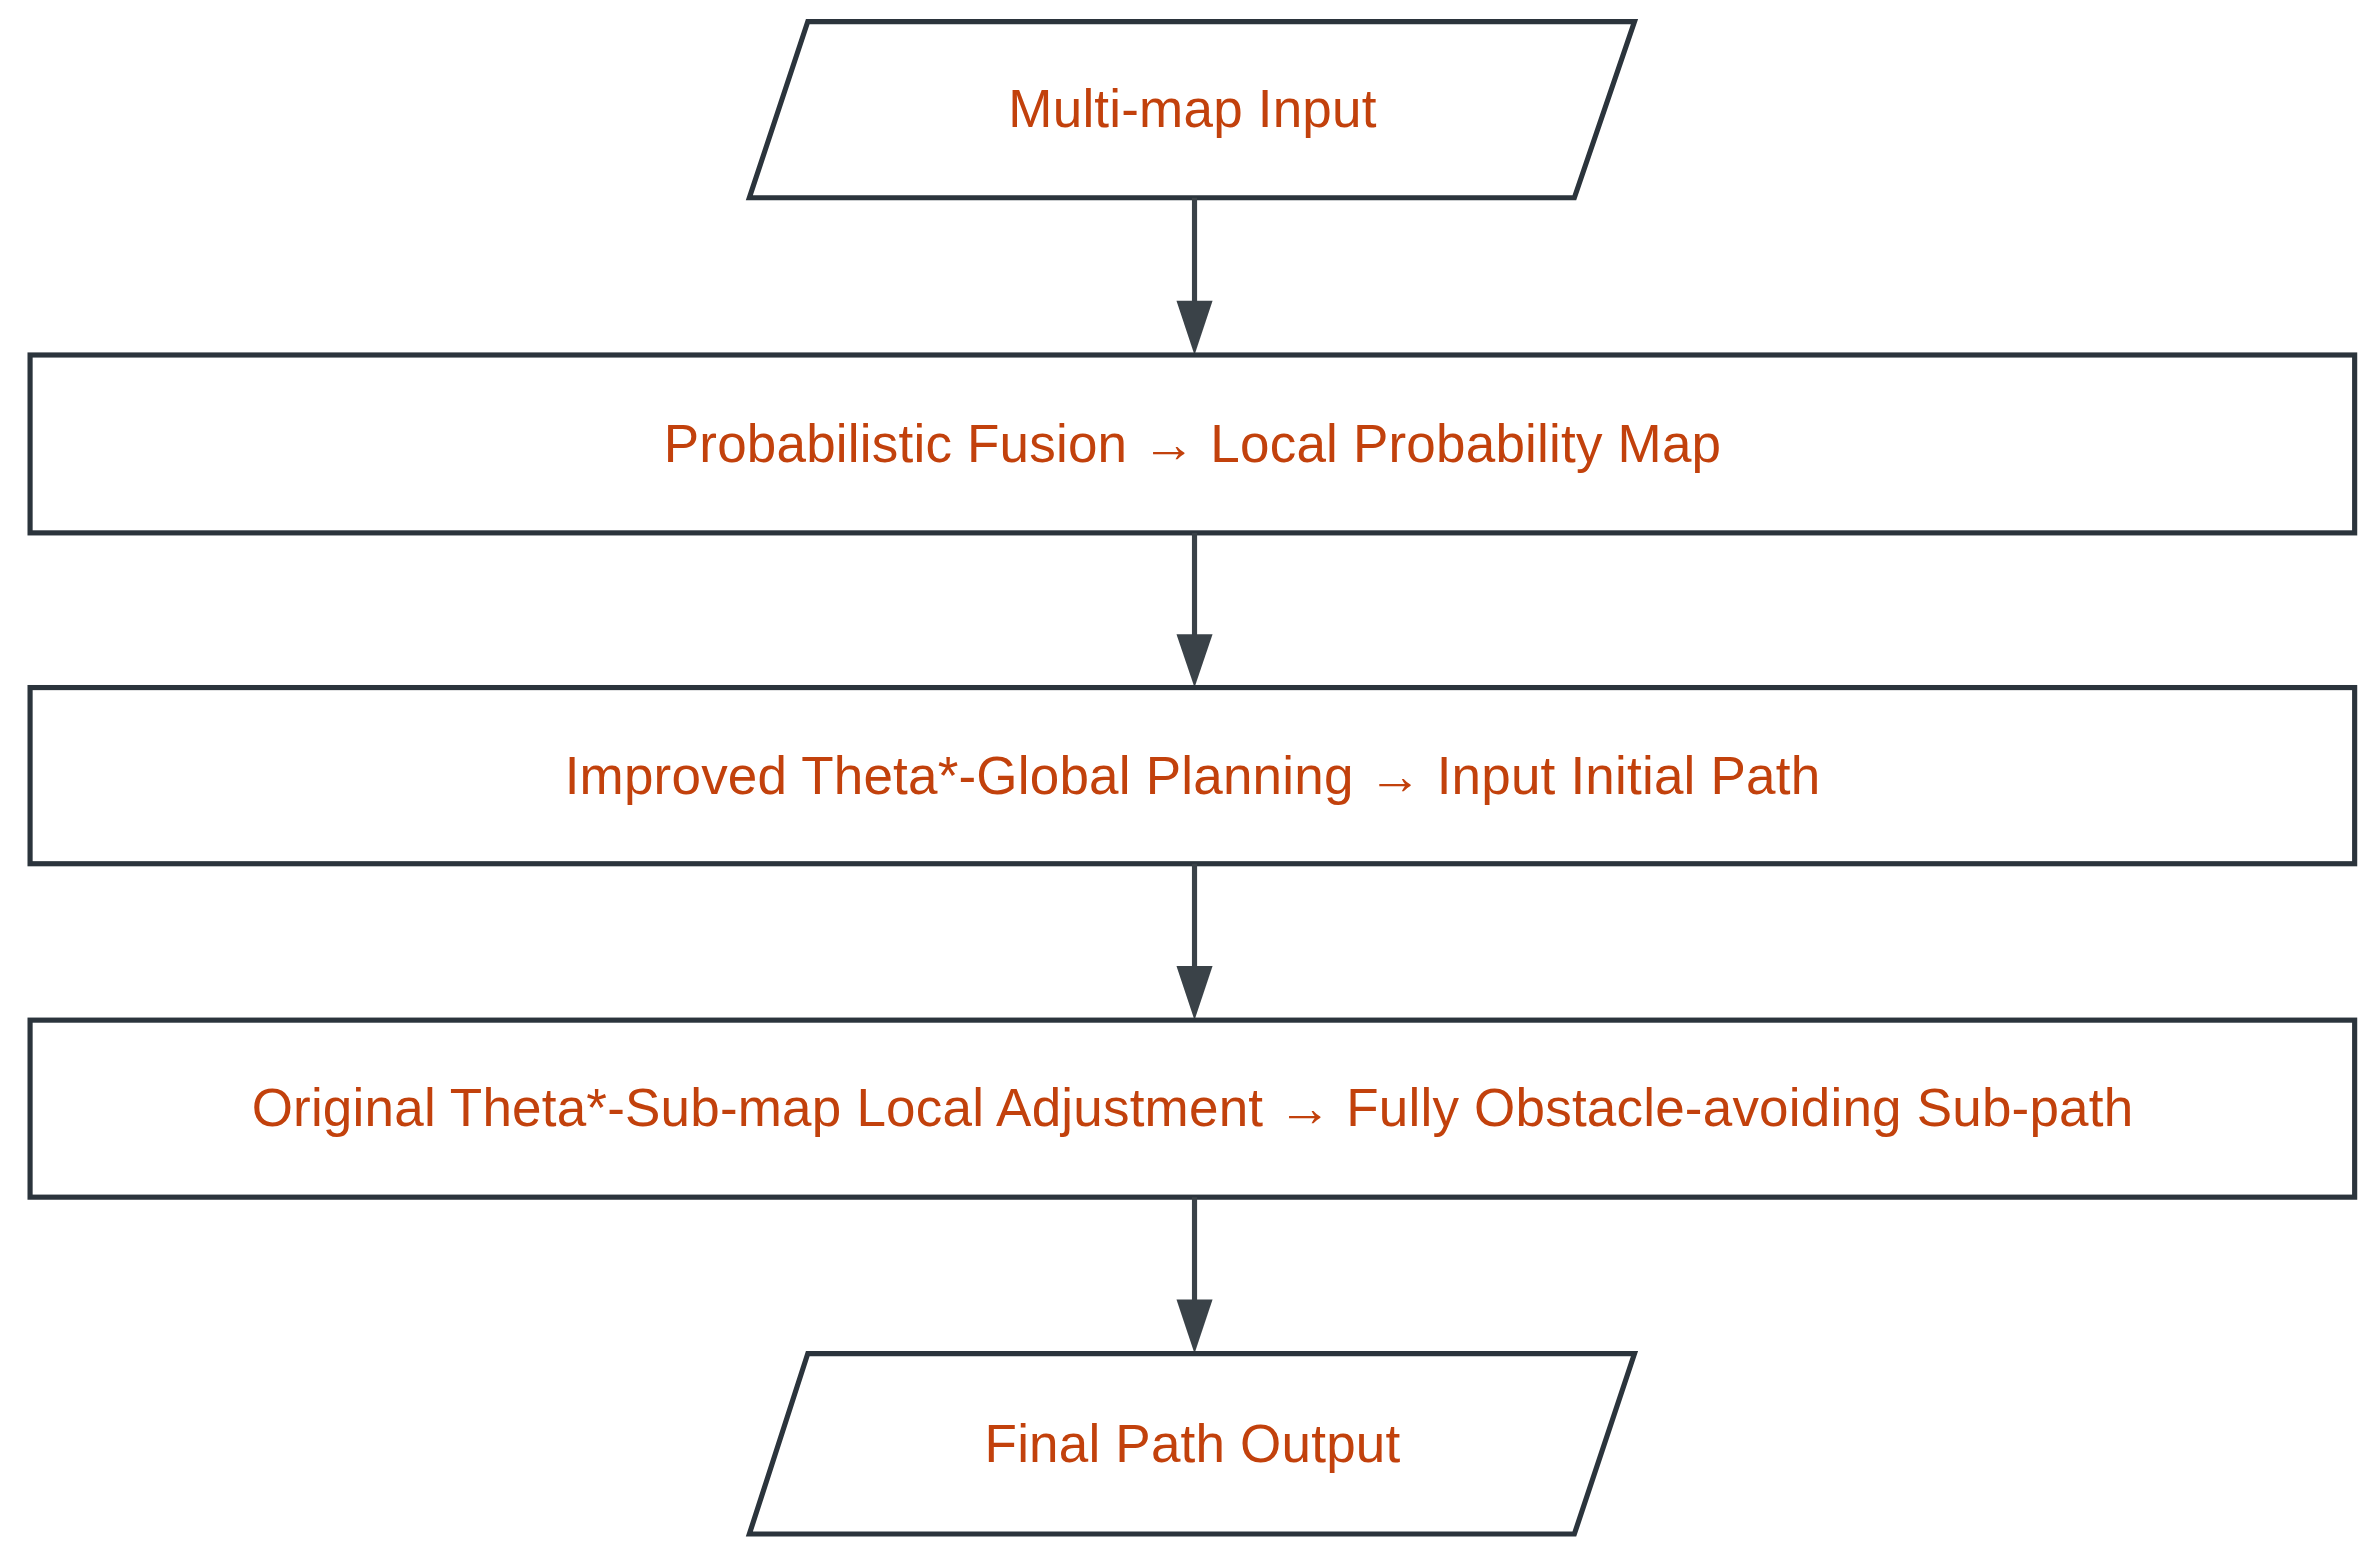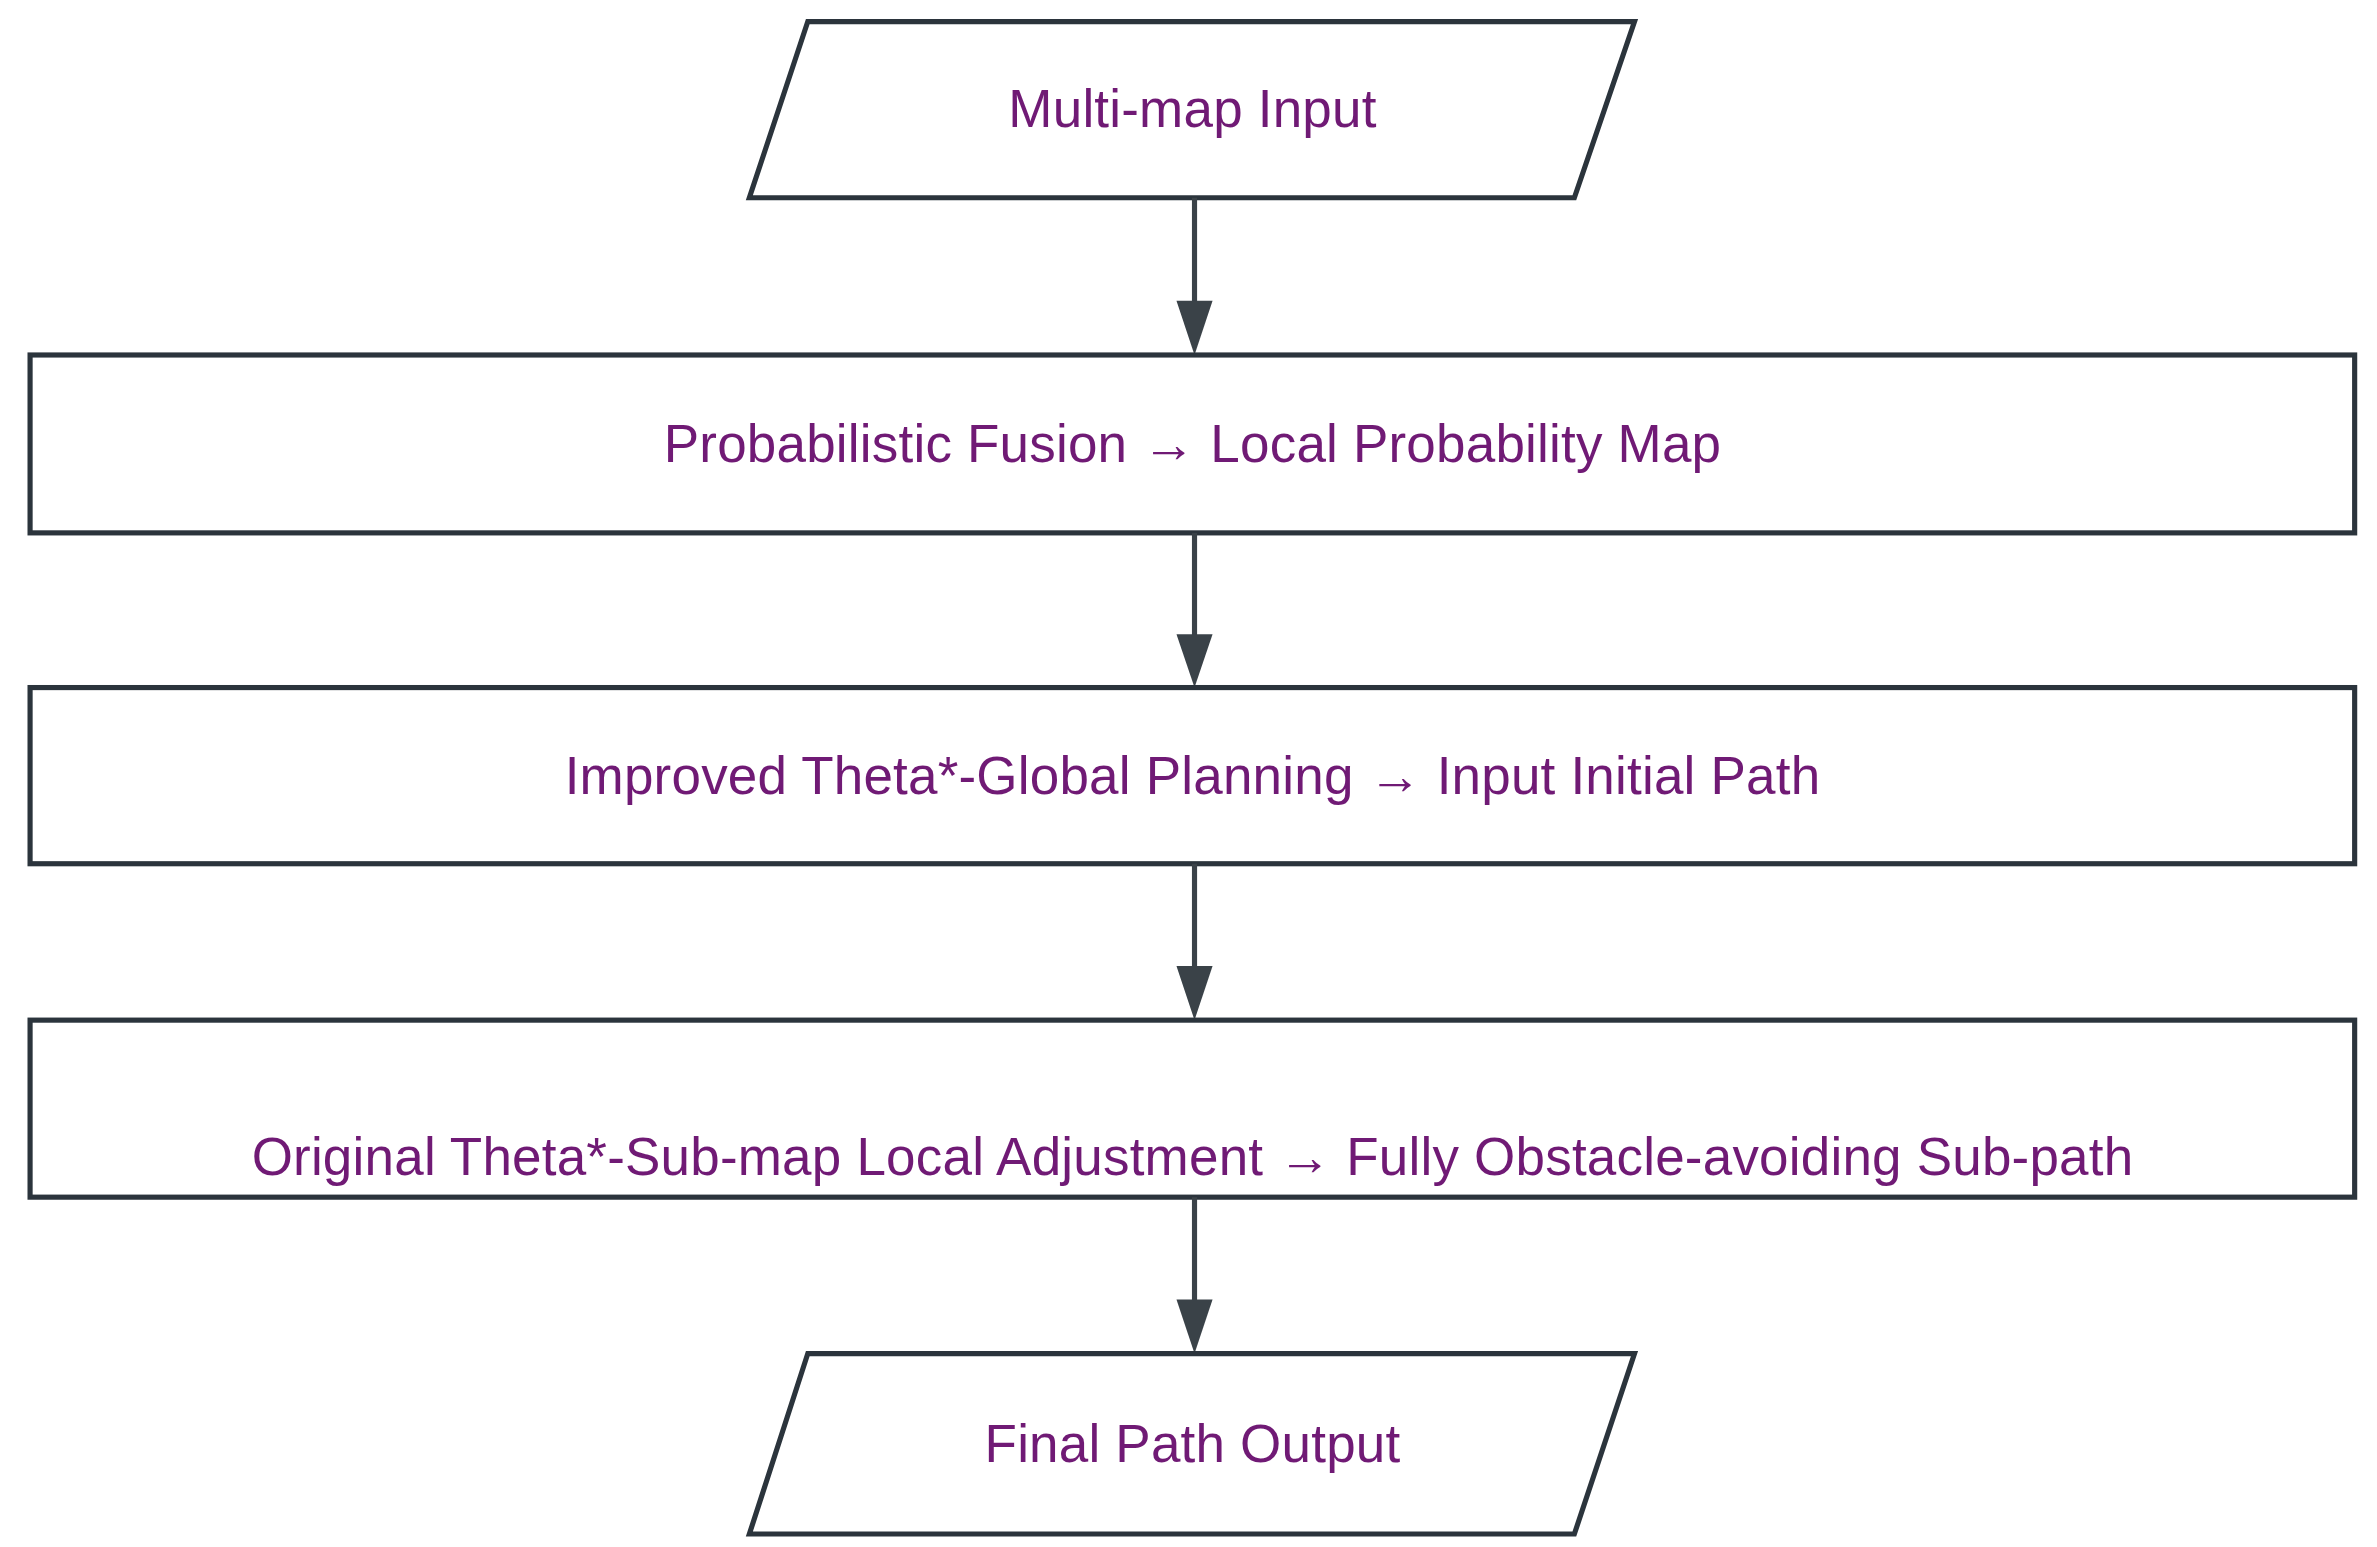--- a/index.html
+++ b/index.html
@@ -25,36 +25,36 @@
     width: 2377px;
     height: 1547px;
     display: block;
   }
   .node-label {
     position: absolute;
     display: flex;
     align-items: center;
     justify-content: center;
     text-align: center;
-    color: #701a75;
+    color: #c2410c;
     font-family: "Liberation Sans", sans-serif;
     font-weight: 400;
     font-size: 53px;
     line-height: 1.1;
     letter-spacing: 0.2px;
     white-space: nowrap;
     pointer-events: none;
   }
   
   .label-input     { left: 750px;  top: 21.5px;   width: 885px; height: 176px; }
   .label-output    { left: 750px;  top: 1354px; width: 885px; height: 181px; }
   
   .label-fusion    { left: 30px;   top: 355px;  width: 2325px; height: 178px; }
   .label-global    { left: 30px;   top: 688px;  width: 2325px; height: 176px; }
-  .label-local     { left: 30px;   top: 1069px; width: 2325px; height: 177px; }
+  .label-local     { left: 30px;   top: 1020px; width: 2325px; height: 177px; }
 </style>
 </head>
 <body>
 
 <div id="canvas">
 
   <svg id="flow-svg" viewBox="0 0 2766 1800" xmlns="http://www.w3.org/2000/svg">
 
     <polygon points="940,25 1902,25 1832,230 872,230" fill="#ffffff" stroke="#2b343c" stroke-width="6" stroke-linejoin="miter"></polygon>
 

